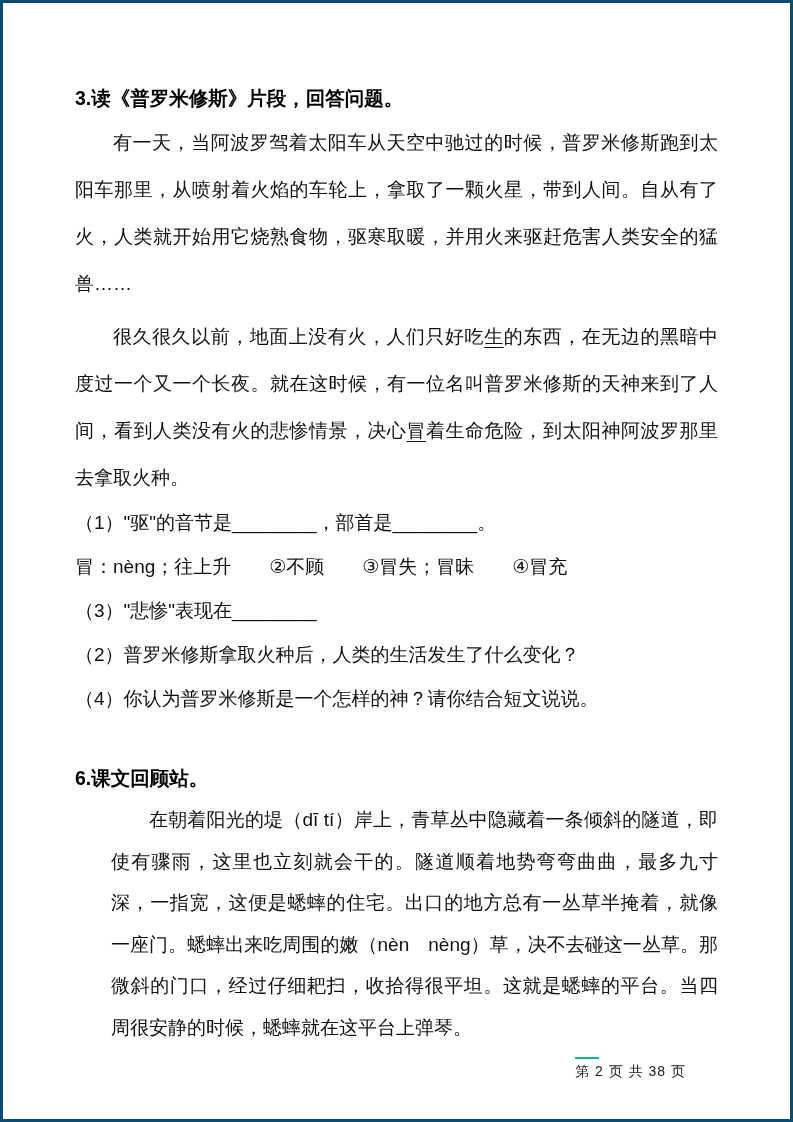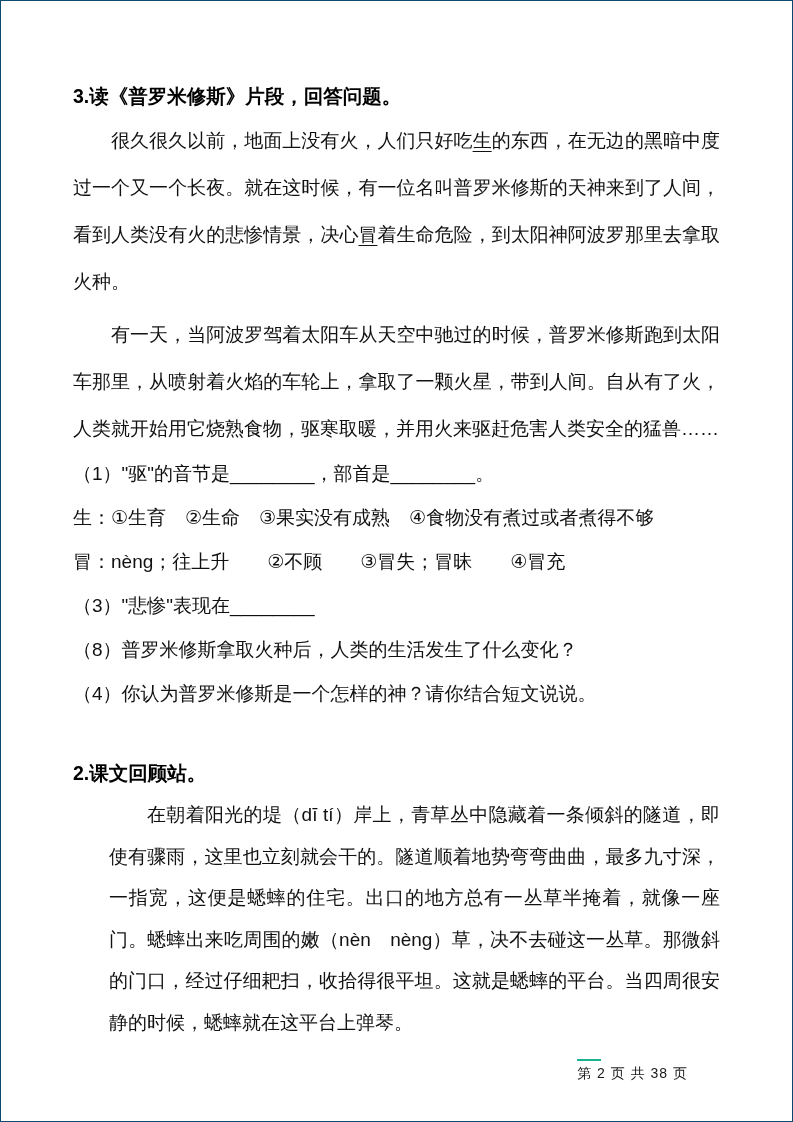--- a/index.html
+++ b/index.html
@@ -6,21 +6,21 @@
   html, body { background: #ffffff; }
   body {
     font-family: "Liberation Sans", "DejaVu Sans", sans-serif;
     width: 793px;
   }
   .page {
     position: relative;
     width: 793px;
     height: 1122px;
     background: #ffffff;
-    border: 1px solid #0c4a6e;
+    border: 3px solid #0c4a6e;
     overflow: hidden;
     color: #0a0a0a;
   }
   .content {
     padding: 80px 72px 0 72px;
   }
   .heading {
     font-size: 19.5px;
     font-weight: bold;
     line-height: 30px;
@@ -72,31 +72,30 @@
   }
 </style>
 </head>
 <body>
 
 <div class="page">
   <div class="content">
 
     <h2 class="heading">3.读《普罗米修斯》片段，回答问题。</h2>
 
+    <p class="para"><span>有一天，当阿波罗驾着太阳车从天空中驰过的时候，普罗米修斯跑到太阳车那里，从喷射着火焰的车轮上，拿取了一颗火星，带到人间。自从有了火，人类就开始用它烧熟食物，驱寒取暖，并用火来驱赶危害人类安全的猛兽……</span></p>
     <p class="para"><span>很久很久以前，地面上没有火，人们只好吃</span><span class="u">生</span><span>的东西，在无边的黑暗中度过一个又一个长夜。就在这时候，有一位名叫普罗米修斯的天神来到了人间，看到人类没有火的悲惨情景，决心</span><span class="u">冒</span><span>着生命危险，到太阳神阿波罗那里去拿取火种。</span></p>
-    <p class="para"><span>有一天，当阿波罗驾着太阳车从天空中驰过的时候，普罗米修斯跑到太阳车那里，从喷射着火焰的车轮上，拿取了一颗火星，带到人间。自从有了火，人类就开始用它烧熟食物，驱寒取暖，并用火来驱赶危害人类安全的猛兽……</span></p>
 
     <p class="qline">（1）"驱"的音节是________，部首是________。</p>
-    <p class="qline">生：①生育　②生命　③果实没有成熟　④食物没有煮过或者煮得不够</p>
     <p class="qline">冒：nèng；往上升　　②不顾　　③冒失；冒昧　　④冒充</p>
     <p class="qline">（3）"悲惨"表现在________</p>
-    <p class="qline">（8）普罗米修斯拿取火种后，人类的生活发生了什么变化？</p>
+    <p class="qline">（2）普罗米修斯拿取火种后，人类的生活发生了什么变化？</p>
     <p class="qline">（4）你认为普罗米修斯是一个怎样的神？请你结合短文说说。</p>
 
-    <h2 class="heading heading-4">2.课文回顾站。</h2>
+    <h2 class="heading heading-4">6.课文回顾站。</h2>
 
     <p class="para para-tight"><span>在朝着阳光的堤（dī tí）岸上，青草丛中隐藏着一条倾斜的隧道，即使有骤雨，这里也立刻就会干的。隧道顺着地势弯弯曲曲，最多九寸深，一指宽，这便是蟋蟀的住宅。出口的地方总有一丛草半掩着，就像一座门。蟋蟀出来吃周围的嫩（nèn　nèng）草，决不去碰这一丛草。那微斜的门口，经过仔细耙扫，收拾得很平坦。这就是蟋蟀的平台。当四周很安静的时候，蟋蟀就在这平台上弹琴。</span></p>
 
   </div>
 
   <div class="footer">
     <span class="mark" style="background: rgb(25, 179, 148);"></span>
     <span class="pagenum">第 2 页 共 38 页</span>
   </div>
 </div>

